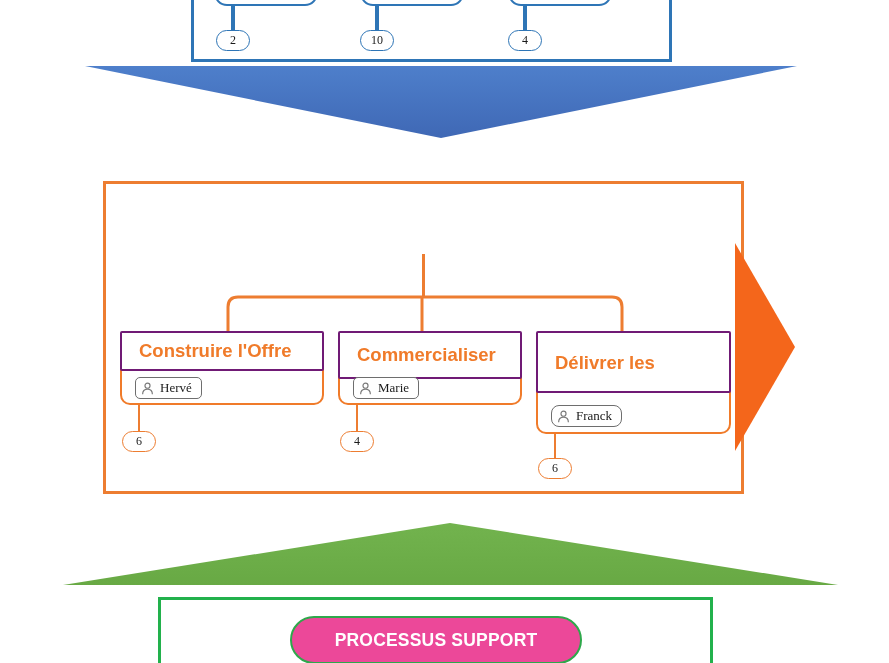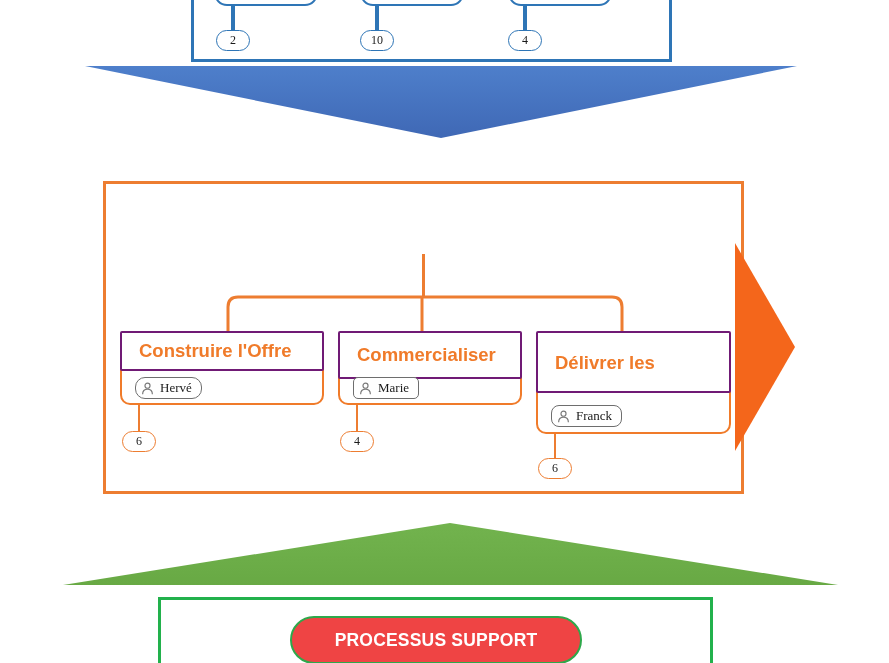--- a/index.html
+++ b/index.html
@@ -77,21 +77,21 @@
 
   
   #green-roof{left:63px;top:523px;width:775px;height:62px;}
   #green-frame{
     left:158px;top:597px;width:555px;height:90px;
     border:3px solid #22B14C;border-bottom:none;box-sizing:border-box;
     background:transparent;
   }
   #support-pill{
     left:290px;top:616px;width:292px;height:48px;
-    background:#ef4444;border:2px solid #2EA84B;border-radius:25px;
+    background:#ec4899;border:2px solid #2EA84B;border-radius:25px;
     box-sizing:border-box;
     display:flex;align-items:center;justify-content:center;
     color:#ffffff;font-weight:bold;font-size:17.5px;letter-spacing:.2px;
   }
 </style>
 </head>
 <body>
 
 <div class="stage">
 
@@ -123,21 +123,21 @@
 
 
   <div class="org-line abs" style="left:422px;top:254px;width:3px;height:43px;"></div>
   <svg class="abs" style="left:218px;top:290px;width:414px;height:42px;" viewBox="0 0 414 42">
     <path d="M 10 42 L 10 17 Q 10 7 20 7 L 394 7 Q 404 7 404 17 L 404 42" fill="none" stroke="#ED7D31" stroke-width="3"></path>
     <path d="M 204 7 L 204 42" fill="none" stroke="#ED7D31" stroke-width="3"></path>
   </svg>
 
   <div class="proc-card abs" style="left:120px;top:331px;width:204px;height:74px;"></div>
   <div class="proc-title abs" style="left:120px;top:331px;width:204px;height:40px;">Construire l'Offre</div>
-  <div class="owner-chip abs" style="left:135px;top:377px;border-radius:10px;">
+  <div class="owner-chip abs" style="left:135px;top:377px;">
     <svg class="person-ico" width="15" height="15" viewBox="0 0 16 16">
       <circle cx="8" cy="5" r="2.7" fill="none" stroke="#7a7a7a" stroke-width="1.25"></circle>
       <path d="M2.8 14 C2.8 10.3 5.2 8.8 8 8.8 C10.8 8.8 13.2 10.3 13.2 14" fill="none" stroke="#7a7a7a" stroke-width="1.25"></path>
     </svg>
     <span>Hervé</span>
   </div>
   <div class="org-line abs" style="left:138px;top:405px;width:2px;height:28px;"></div>
   <div class="count-pill orange abs" style="left:122px;top:431px;">6</div>
 
   <div class="proc-card abs" style="left:338px;top:331px;width:184px;height:74px;"></div>

